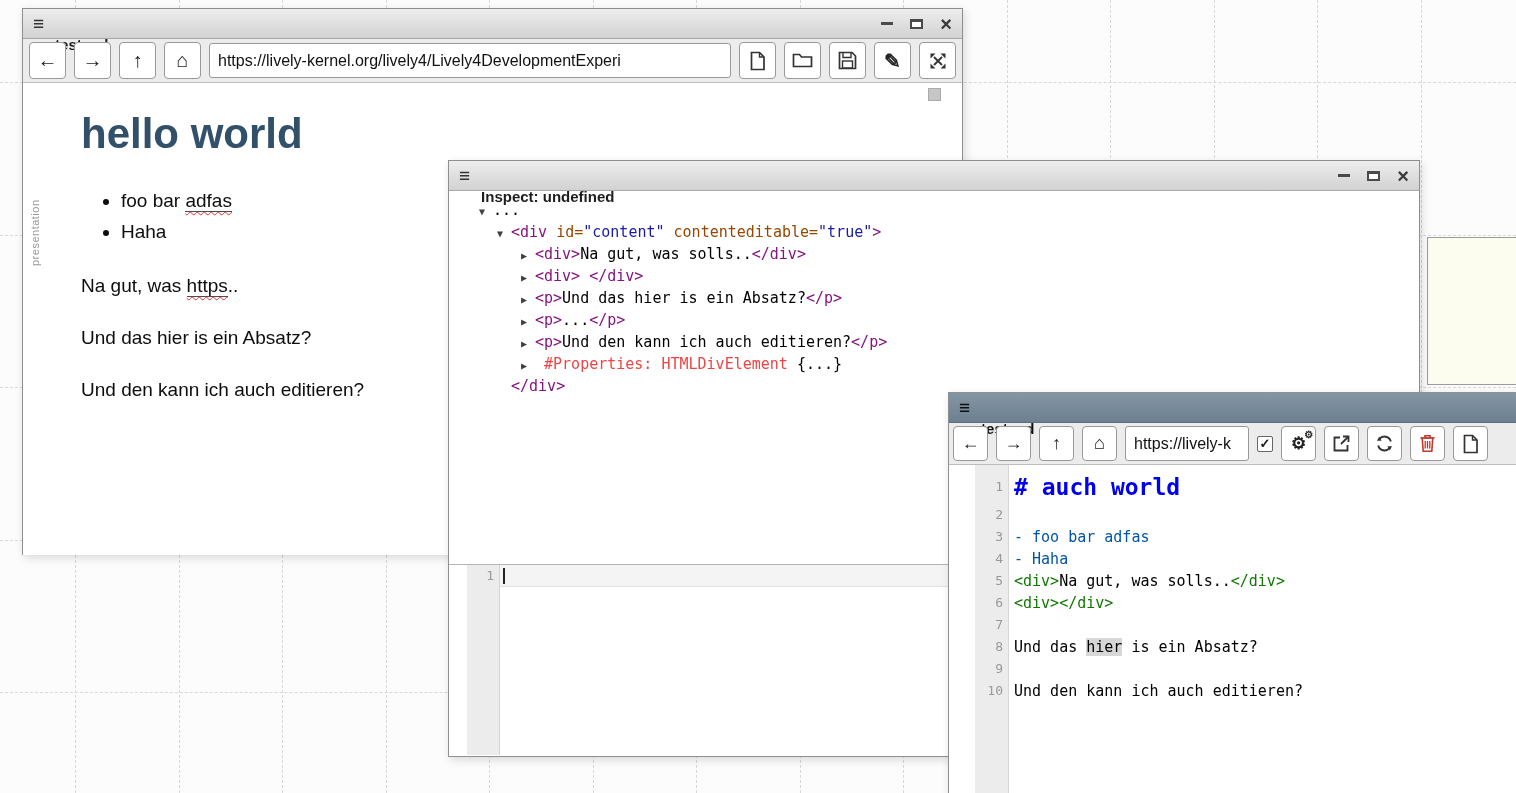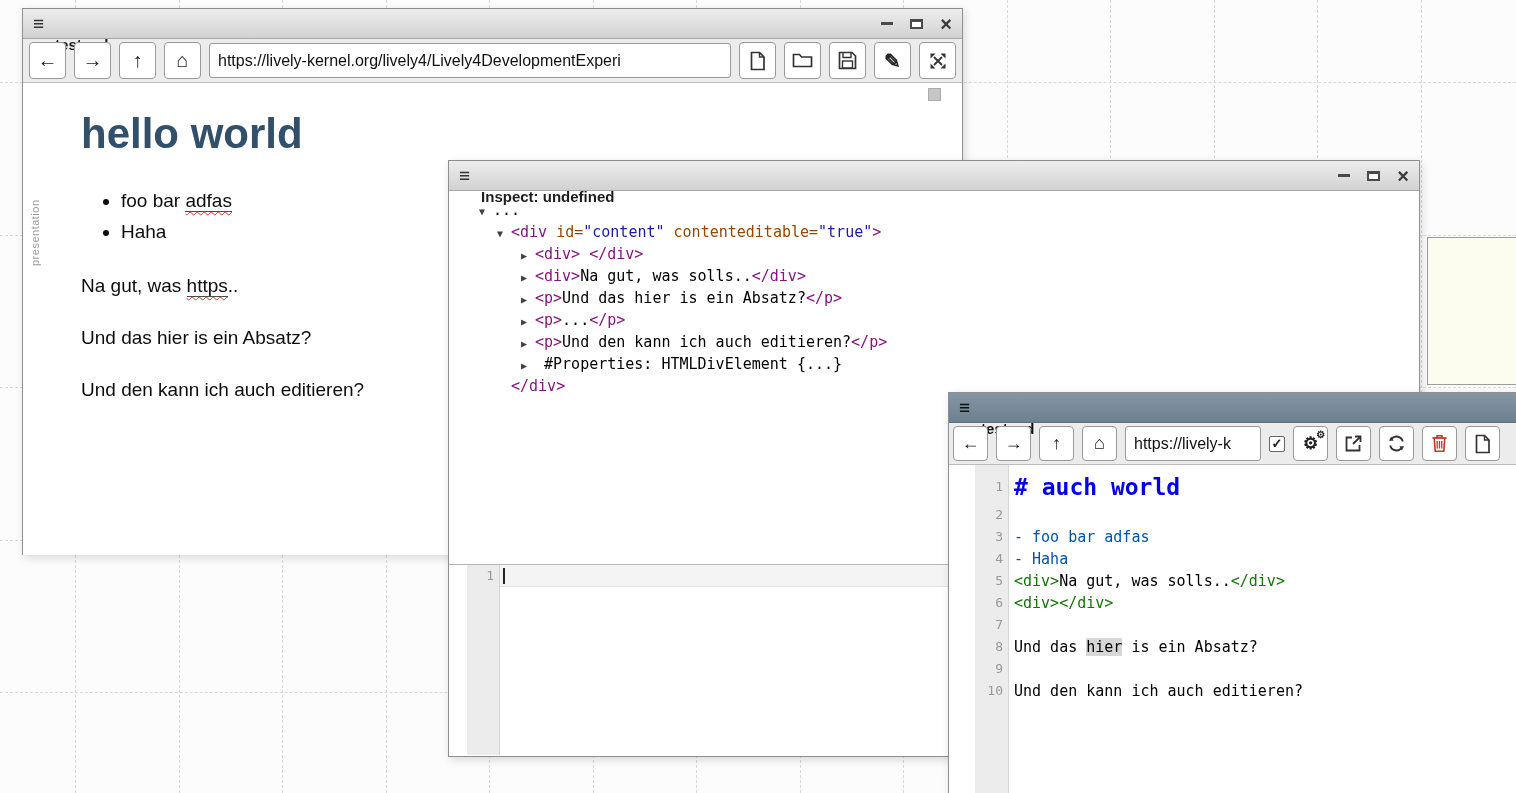--- a/index.html
+++ b/index.html
@@ -47,37 +47,37 @@
   
   .win2 { left:448px; top:160px; width:972px; height:597px; z-index:20; }
   .inspector-body { height:calc(100% - 31px); display:flex; flex-direction:column; background:#fff; }
   .tree { flex:1; overflow:hidden; padding-top:8px; font-family:"DejaVu Sans Mono", monospace; font-size:15px; }
   .tree-line { height:22px; line-height:22px; white-space:pre; }
   .tree-arrow { display:inline-block; width:14px; font-size:10px; color:#404040; cursor:pointer; }
   .tk-plain { color:#000; }
   .tk-tag   { color:#881280; }
   .tk-attr  { color:#994500; }
   .tk-val   { color:#1a1aa6; }
-  .tk-props { color:#000000; }
+  .tk-props { color:#ef4444; }
 
   .mini-editor { height:191px; border-top:1px solid #b5b5b5; display:flex; background:#fff; }
   .mini-left { width:18px; background:#fff; }
   .mini-gutter { width:33px; background:#ececec; border-right:1px solid #d4d4d4; font-family:"DejaVu Sans Mono", monospace; }
   .mini-gut-n { height:22px; line-height:22px; text-align:right; padding-right:5px; color:#999; font-size:13px; }
   .mini-code { flex:1; }
   .mini-active-line { height:22px; background:#f4f4f4; border-bottom:1px solid #e2e2e2; display:flex; align-items:center; }
   .cursor { width:1.5px; height:16px; background:#222; margin-left:3px; }
 
   
   .win3 { left:948px; top:392px; width:640px; height:420px; z-index:30; }
   .titlebar-active { background:linear-gradient(#8496a4,#6d8090); border-bottom:1px solid #5d6f7d; }
   .titlebar-active .title, .titlebar-active .hamburger { color:#0f0f0f; }
   .toolbar-sm { gap:8px; padding:3px 4px; }
   .tbtn-sm { width:35px; height:35px; font-size:18px; }
-  .url-sm { width:136px; flex:0 0 auto; }
+  .url-sm { width:124px; flex:0 0 auto; }
   .checkbox { width:16px; height:16px; border:1.5px solid #666; border-radius:2px; background:#fff;
               display:flex; align-items:center; justify-content:center; cursor:pointer; flex:0 0 auto; }
   .checkmark { font-size:13px; font-weight:bold; color:#1c1c1c; line-height:1; }
   .gears-wrap { position:relative; font-size:17px; line-height:1; color:#222; }
   .gear-small { position:absolute; font-size:10px; right:-7px; top:-5px; }
 
   .editor { display:flex; height:calc(100% - 73px); font-family:"DejaVu Sans Mono", monospace; font-size:15px; background:#fff; }
   .cm-leftpad { width:26px; background:#fff; }
   .cm-gutter { width:34px; background:#ececec; border-right:1px solid #d6d6d6; padding-top:5px; }
   .gut-n { height:22px; line-height:22px; text-align:right; padding-right:5px; color:#999; font-size:13px; }
@@ -206,22 +206,22 @@
         <span class="ctrl">
             <span class="glyph-max"></span>
           </span>
         <span class="ctrl ctrl-close">×</span>
       </span>
     </div>
     <div class="inspector-body">
       <div class="tree">
           <div class="tree-line" style="padding-left: 30px;"><span class="tree-arrow">▼</span><span class="tk-plain">...</span></div>
           <div class="tree-line" style="padding-left: 48px;"><span class="tree-arrow">▼</span><span class="tk-tag">&lt;div </span><span class="tk-attr">id=</span><span class="tk-val">"content"</span><span class="tk-plain"> </span><span class="tk-attr">contenteditable=</span><span class="tk-val">"true"</span><span class="tk-tag">&gt;</span></div>
+          <div class="tree-line" style="padding-left: 72px;"><span class="tree-arrow">▶</span><span class="tk-tag">&lt;div&gt;</span><span class="tk-plain">Na gut, was solls..</span><span class="tk-tag">&lt;/div&gt;</span></div>
           <div class="tree-line" style="padding-left: 72px;"><span class="tree-arrow">▶</span><span class="tk-tag">&lt;div&gt;</span><span class="tk-plain"> </span><span class="tk-tag">&lt;/div&gt;</span></div>
-          <div class="tree-line" style="padding-left: 72px;"><span class="tree-arrow">▶</span><span class="tk-tag">&lt;div&gt;</span><span class="tk-plain">Na gut, was solls..</span><span class="tk-tag">&lt;/div&gt;</span></div>
           <div class="tree-line" style="padding-left: 72px;"><span class="tree-arrow">▶</span><span class="tk-tag">&lt;p&gt;</span><span class="tk-plain">Und das hier is ein Absatz?</span><span class="tk-tag">&lt;/p&gt;</span></div>
           <div class="tree-line" style="padding-left: 72px;"><span class="tree-arrow">▶</span><span class="tk-tag">&lt;p&gt;</span><span class="tk-plain">...</span><span class="tk-tag">&lt;/p&gt;</span></div>
           <div class="tree-line" style="padding-left: 72px;"><span class="tree-arrow">▶</span><span class="tk-tag">&lt;p&gt;</span><span class="tk-plain">Und den kann ich auch editieren?</span><span class="tk-tag">&lt;/p&gt;</span></div>
           <div class="tree-line" style="padding-left: 72px;"><span class="tree-arrow">▶</span><span class="tk-props"> #Properties: </span><span class="tk-props">HTMLDivElement </span><span class="tk-plain">{...}</span></div>
           <div class="tree-line" style="padding-left: 62px;"><span class="tk-tag">&lt;/div&gt;</span></div>
         </div>
       <div class="mini-editor">
         <div class="mini-left"></div>
         <div class="mini-gutter">
           <div class="mini-gut-n">1</div>

